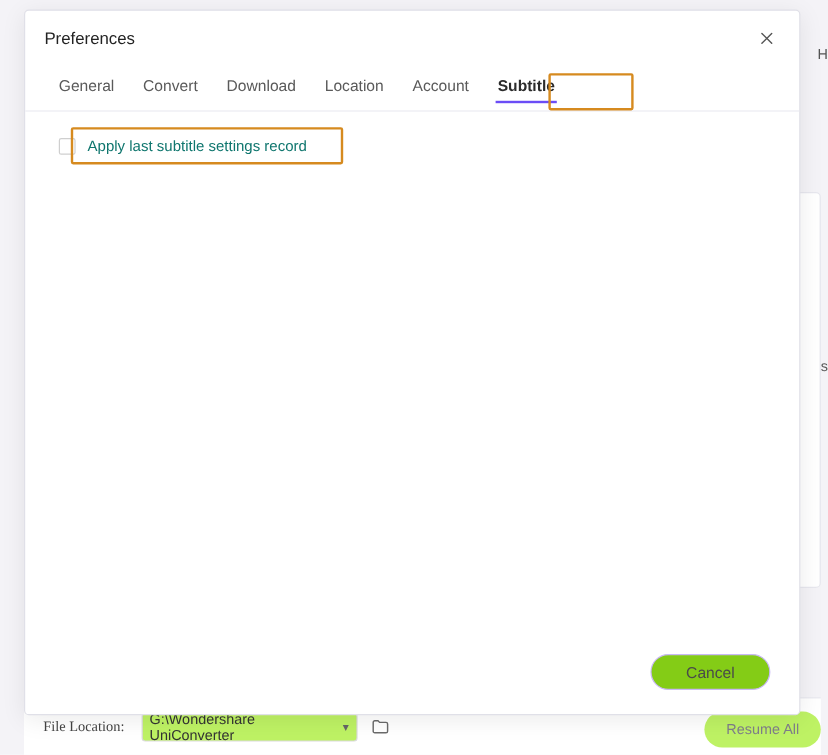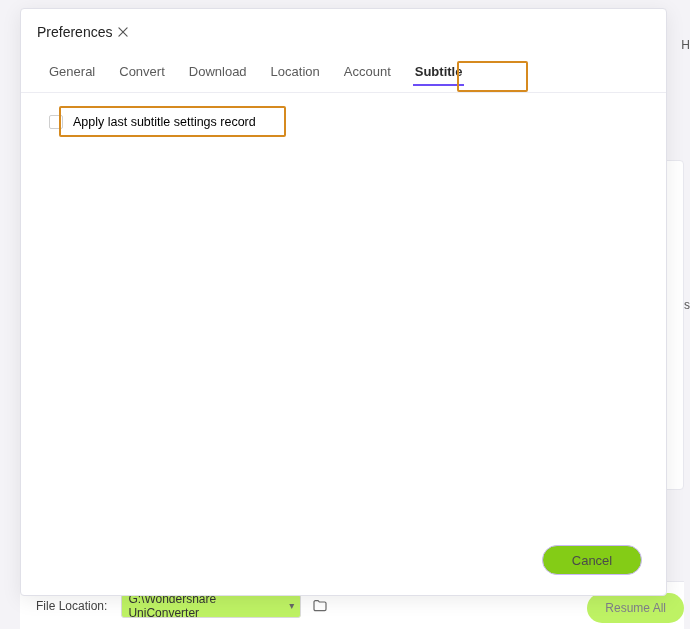--- a/index.html
+++ b/index.html
@@ -30,21 +30,21 @@
       bottom: 0;
       height: 48px;
       background: #fff;
       border-top: 1px solid #e7e7ee;
       display: flex;
       align-items: center;
       padding: 0 16px;
       font-size: 12px;
       color: #444;
     }
-    .bg-bottom-bar .label { margin-right: 14px; }
+    .bg-bottom-bar .label { margin-right: 14px; font-family: Liberation Serif, serif; }
     .drop {
       display: flex;
       align-items: center;
       border: 1px solid #dadada;
       border-radius: 3px;
       height: 24px;
       padding: 0 6px;
       font-size: 12px;
       color: #333;
       background: #bef264;
@@ -94,20 +94,21 @@
       background: #fff;
       border: 1px solid #e0e0e8;
       border-radius: 4px;
       box-shadow: 0 4px 20px rgba(0,0,0,0.08);
       display: flex;
       flex-direction: column;
     }
     .dialog-header {
       display: flex;
       align-items: center;
+      justify-content: space-between;
       padding: 10px 16px 0 16px;
       height: 36px;
     }
     .dialog-title {
       font-size: 14px;
       color: #232323;
     }
     .close {
       width: 22px; height: 22px;
       display: flex; align-items: center; justify-content: center;
@@ -161,21 +162,21 @@
       width: 227px;
     }
     .checkbox {
       width: 14px; height: 14px;
       border: 1px solid #cfcfcf;
       border-radius: 2px;
       background: #fff;
     }
     .option-label {
       font-size: 12.5px;
-      color: #000000;
+      color: #0f766e;
     }
     .th2 { left: 38px; top: 97px; width: 227px; height: 31px; }
 
     .dialog-footer {
       display: flex;
       justify-content: flex-end;
       gap: 20px;
       padding: 14px 24px 20px 24px;
     }
     .btn {

